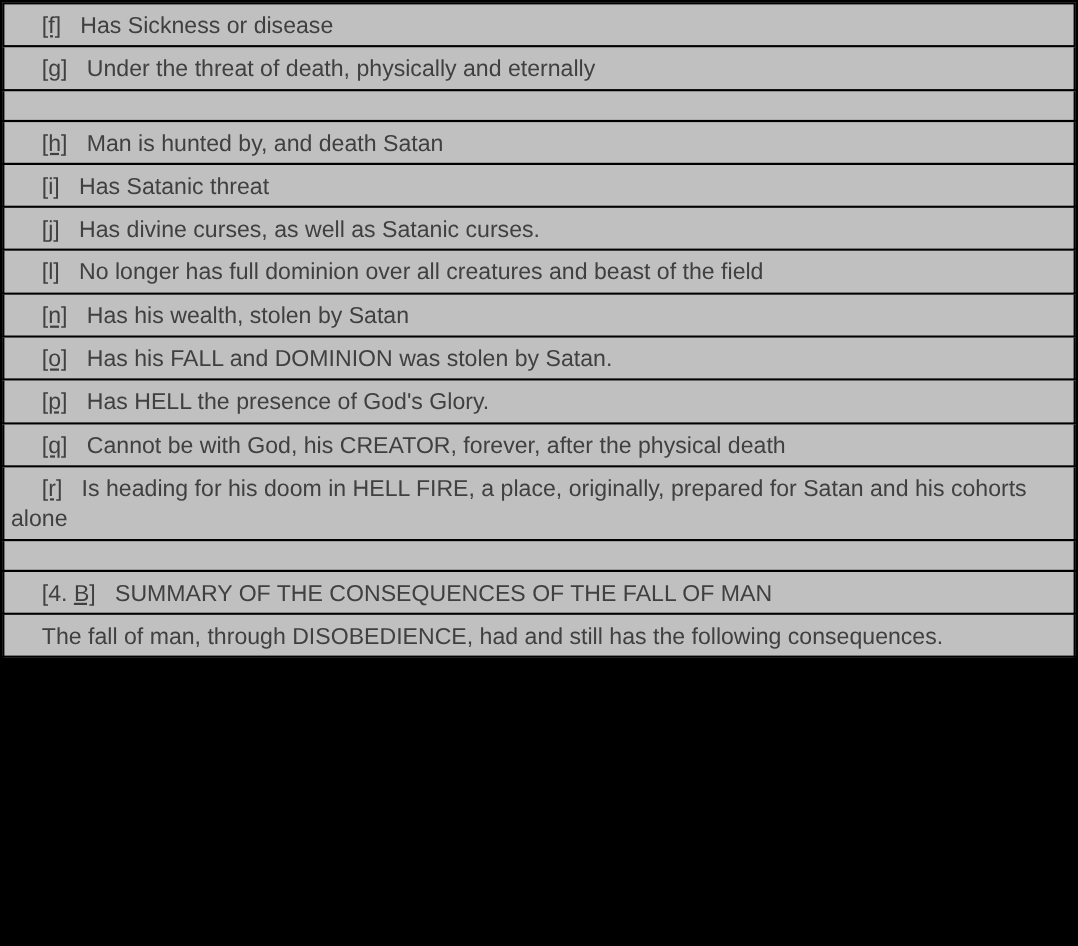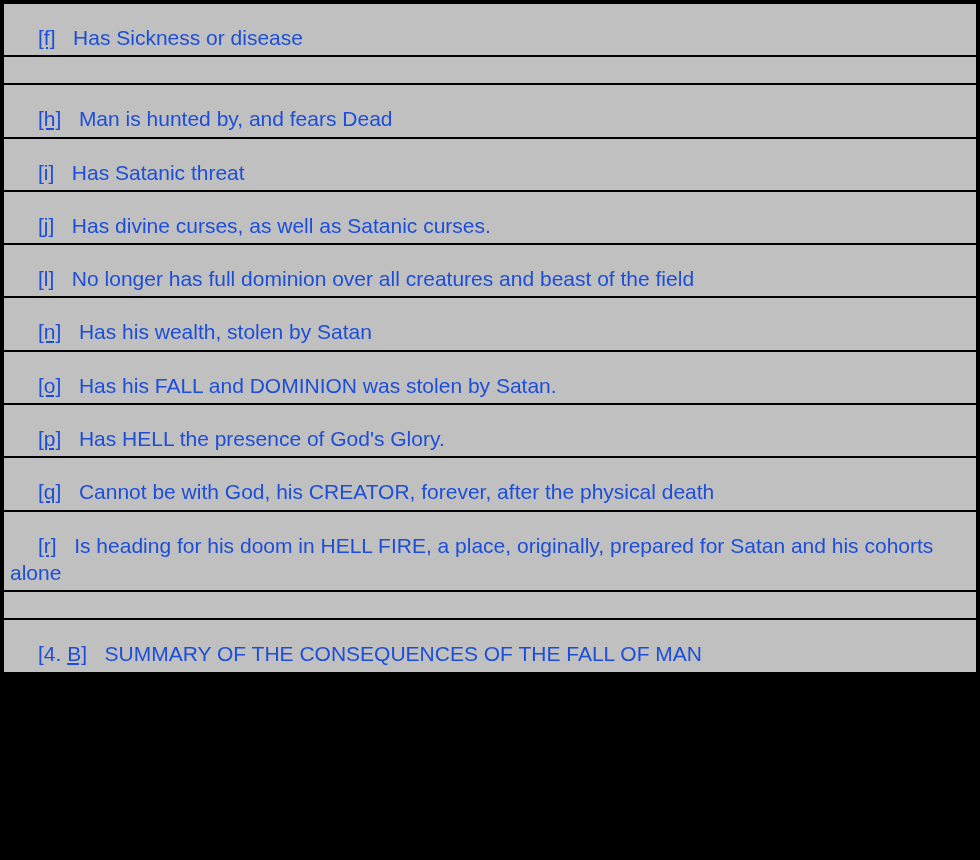--- a/index.html
+++ b/index.html
@@ -27,24 +27,24 @@
     border: 2px solid #000000;
     border-top-width: 0;
     margin: 0;
     padding: 0;
   }
   .row.first {
     border-top-width: 2px;
   }
   .cell {
     box-sizing: border-box;
-    padding: 20px 6px 4px 6px;
+    padding: 6px 6px 4px 6px;
     font-size: 21px;
     line-height: 1.30;
-    color: #1d4ed8;
+    color: #404040;
     white-space: pre-wrap;
     word-wrap: break-word;
   }
   .cell.empty {
     min-height: 26px;
     padding-top: 2px;
     padding-bottom: 2px;
   }
   .tag {
     text-decoration: underline;
@@ -62,27 +62,30 @@
 </style>
 </head>
 <body>
 
 <div id="doc">
 
   <div class="row first">
     <div class="cell"><span class="indent"></span><span class="tag">[f]</span>&nbsp;&nbsp; <span>Has Sickness or disease</span></div>
   </div>
 
+  <div class="row">
+    <div class="cell"><span class="indent"></span><span class="tag">[g]</span>&nbsp;&nbsp; <span>Under the threat of death, physically and eternally</span></div>
+  </div>
 
   <div class="row">
     <div class="cell empty"></div>
   </div>
 
   <div class="row">
-    <div class="cell"><span class="indent"></span><span class="tag">[h]</span>&nbsp;&nbsp; <span>Man is hunted by, and fears Dead</span></div>
+    <div class="cell"><span class="indent"></span><span class="tag">[h]</span>&nbsp;&nbsp; <span>Man is hunted by, and death Satan</span></div>
   </div>
 
   <div class="row">
     <div class="cell"><span class="indent"></span><span class="tag nounder">[i]</span>&nbsp;&nbsp; <span>Has Satanic threat</span></div>
   </div>
 
   <div class="row">
     <div class="cell"><span class="indent"></span><span class="tag">[j]</span>&nbsp;&nbsp; <span>Has divine curses, as well as Satanic curses.</span></div>
   </div>
 
@@ -113,14 +116,17 @@
   </div>
 
   <div class="row">
     <div class="cell empty"></div>
   </div>
 
   <div class="row">
     <div class="cell"><span class="indent"></span><span>[4. </span><span class="u">B]</span>&nbsp;&nbsp; <span>SUMMARY OF THE CONSEQUENCES OF THE FALL OF MAN</span></div>
   </div>
 
+  <div class="row">
+    <div class="cell"><span class="indent"></span><span>The fall of man, through DISOBEDIENCE, had and still has the following consequences.</span></div>
+  </div>
 
 </div>
 
 </body></html>

